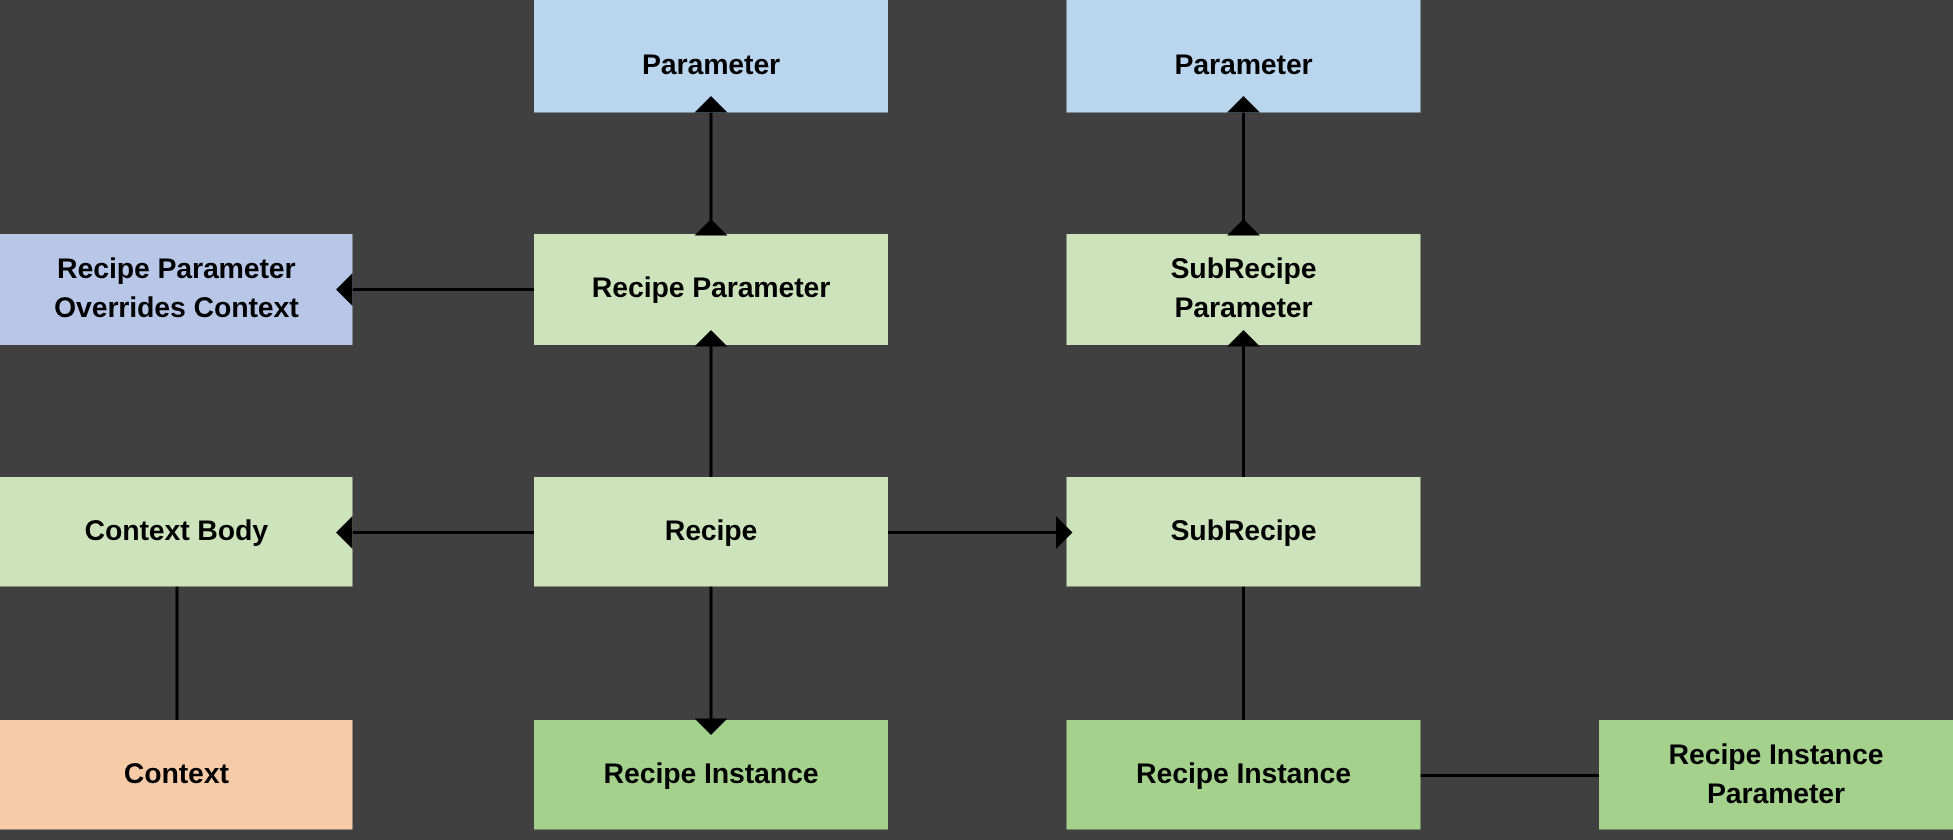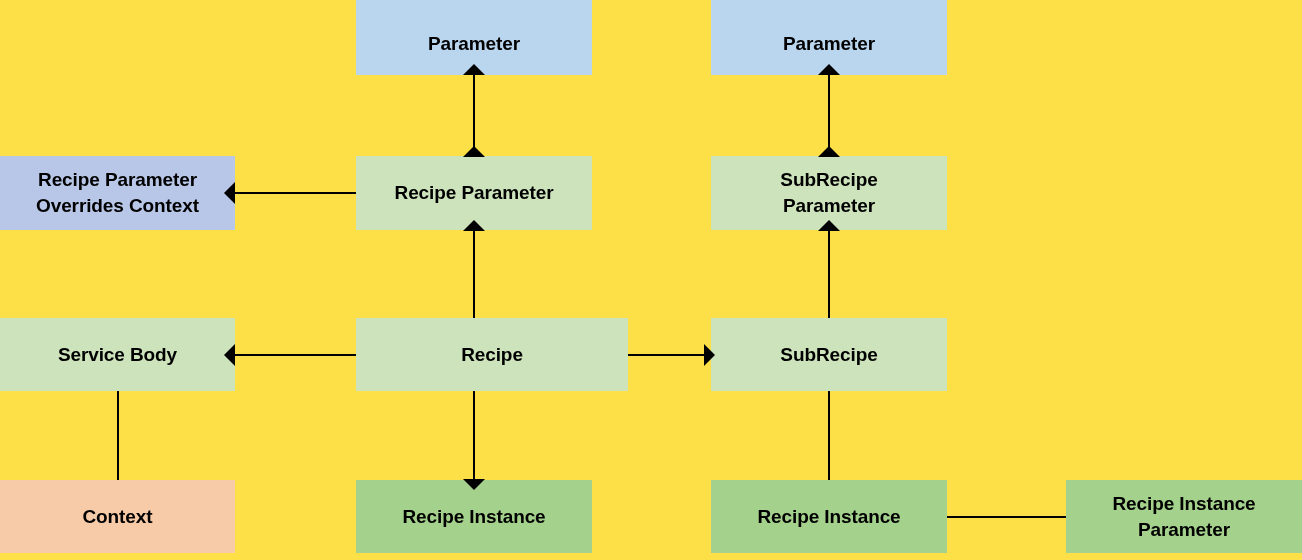--- a/index.html
+++ b/index.html
@@ -5,21 +5,21 @@
 <style>
   html, body {
     margin: 0;
     padding: 0;
     background: #000000;
   }
   #canvas {
     position: relative;
     width: 1302px;
     height: 560px;
-    background: #fde047;
+    background: #404040;
     overflow: hidden;
     font-family: "Liberation Sans", sans-serif;
   }
   .node {
     position: absolute;
     box-sizing: border-box;
     display: flex;
     align-items: center;
     justify-content: center;
     text-align: center;
@@ -101,24 +101,24 @@
   <div class="node" style="left:356px; top:156px; width:236px; height:74px; background:#CCE3BC;">
     <span class="node-label">Recipe Parameter</span>
   </div>
 
   <div class="node" style="left:711px; top:156px; width:236px; height:74px; background:#CCE3BC;">
     <span class="node-label">SubRecipe
 Parameter</span>
   </div>
 
   <div class="node" style="left:-38px; top:318px; width:273px; height:73px; background:#CCE3BC; padding-left:44px;">
-    <span class="node-label">Service Body</span>
+    <span class="node-label">Context Body</span>
   </div>
 
-  <div class="node" style="left:356px; top:318px; width:272px; height:73px; background:#CCE3BC;">
+  <div class="node" style="left:356px; top:318px; width:236px; height:73px; background:#CCE3BC;">
     <span class="node-label">Recipe</span>
   </div>
 
   <div class="node" style="left:711px; top:318px; width:236px; height:73px; background:#CCE3BC;">
     <span class="node-label">SubRecipe</span>
   </div>
 
   <div class="node" style="left:-38px; top:480px; width:273px; height:73px; background:#F8CBA8; padding-left:44px;">
     <span class="node-label">Context</span>
   </div>

